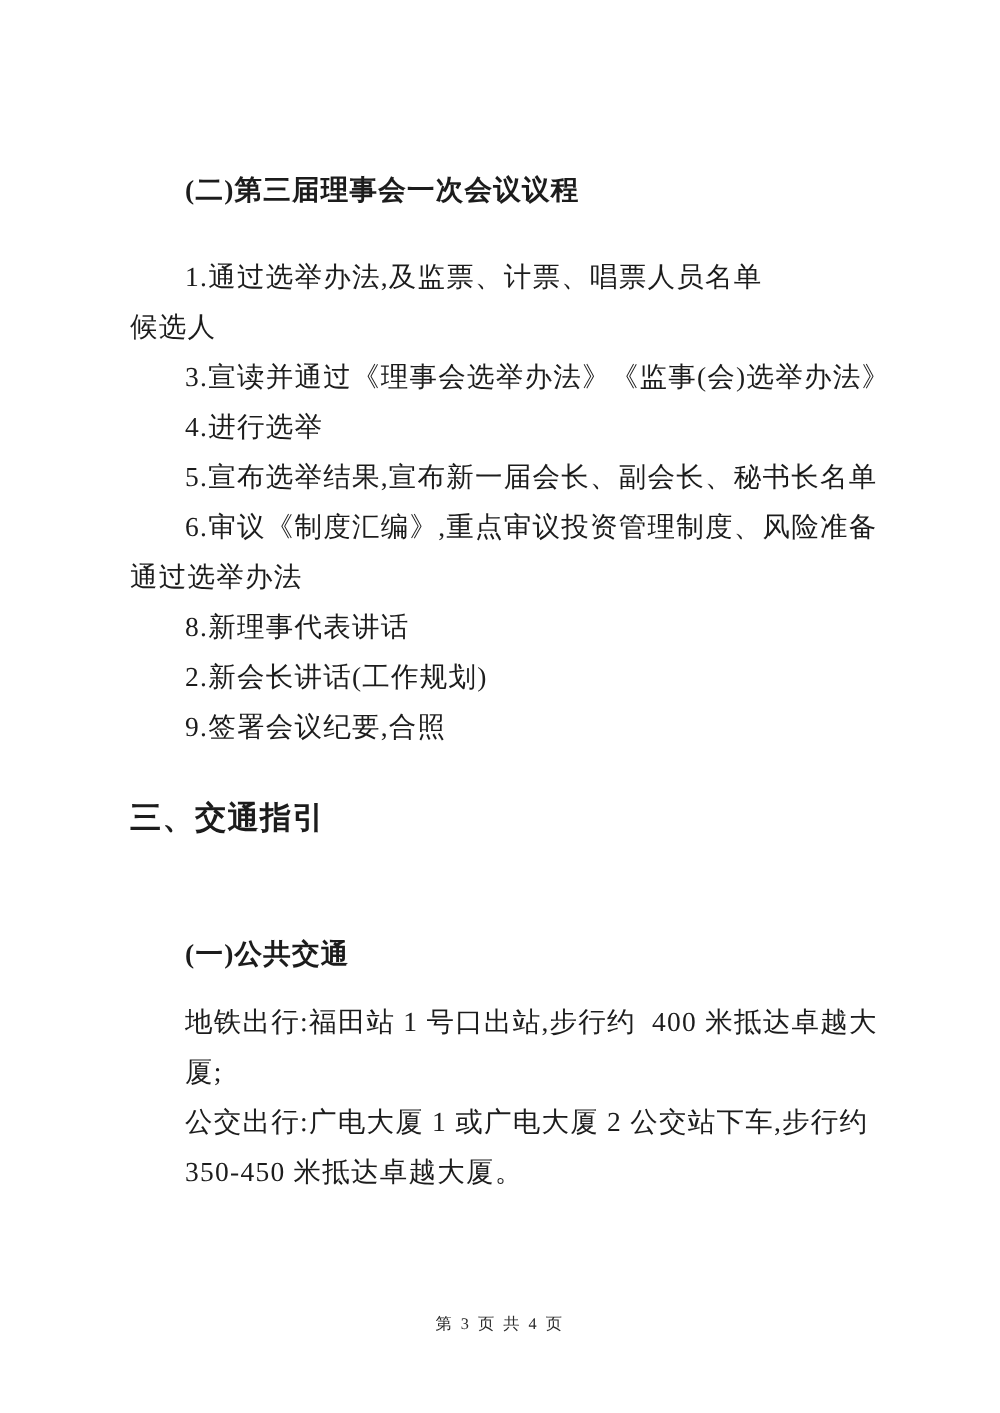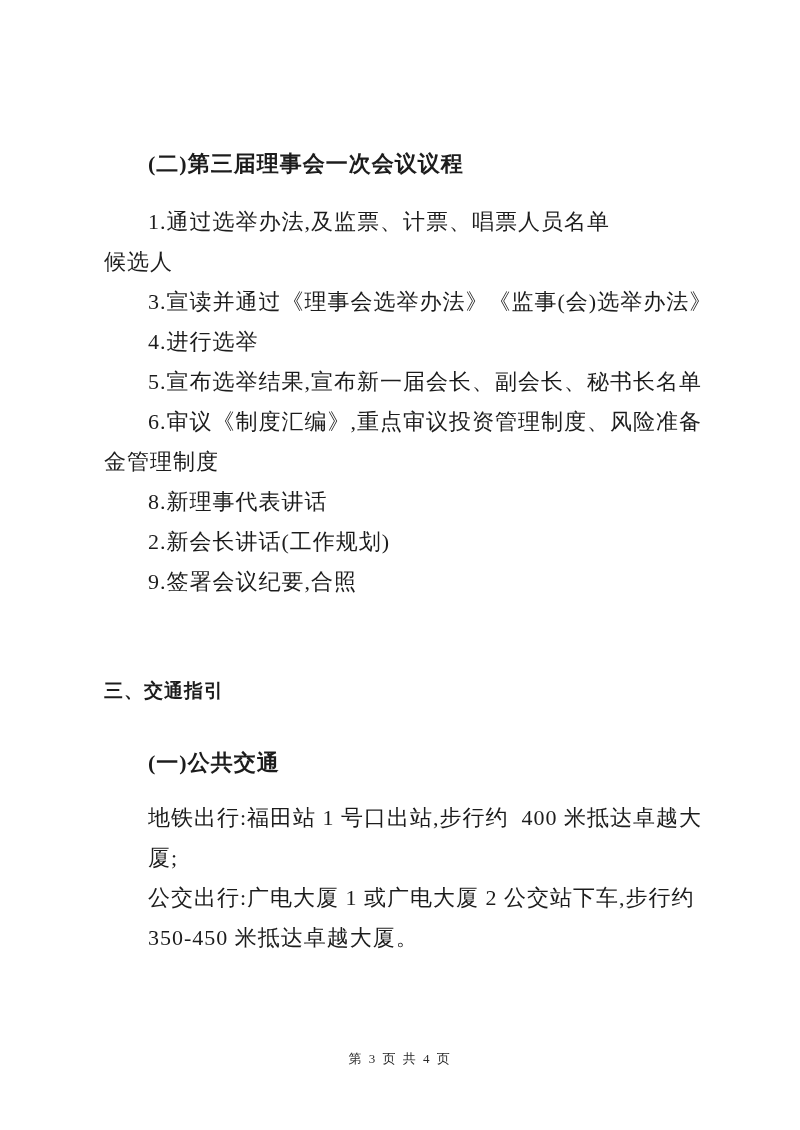--- a/index.html
+++ b/index.html
@@ -19,29 +19,29 @@
   
   .sub-heading {
     position: absolute;
     left: 148px;
     font-size: 22px;
     font-weight: bold;
     line-height: 40px;
     letter-spacing: 1px;
     white-space: pre;
   }
-  .sub-heading.s2 { top: 144px; }
+  .sub-heading.s2 { top: 132px; }
   .sub-heading.s3 { top: 743px; }
   
   .main-heading {
     position: absolute;
     left: 104px;
-    top: 671px;
-    font-family: Liberation Sans, sans-serif;
-    font-size: 19px;
+    top: 635px;
+    font-family: Liberation Serif, serif;
+    font-size: 25px;
     font-weight: bold;
     line-height: 40px;
     letter-spacing: 1px;
     white-space: pre;
   }
   
   .para-block {
     position: absolute;
     left: 104px;
     width: 640px;
@@ -78,21 +78,21 @@
 
   <div class="sub-heading s2">(二)第三届理事会一次会议议程</div>
 
   <div class="para-block agenda">
       <div class="line">1.通过选举办法,及监票、计票、唱票人员名单</div>
       <div class="line cont">候选人</div>
       <div class="line">3.宣读并通过《理事会选举办法》《监事(会)选举办法》</div>
       <div class="line">4.进行选举</div>
       <div class="line">5.宣布选举结果,宣布新一届会长、副会长、秘书长名单</div>
       <div class="line">6.审议《制度汇编》,重点审议投资管理制度、风险准备</div>
-      <div class="line cont">金管理制度</div>
+      <div class="line cont">通过选举办法</div>
       <div class="line">8.新理事代表讲话</div>
       <div class="line">2.新会长讲话(工作规划)</div>
       <div class="line">9.签署会议纪要,合照</div>
     </div>
 
   <div class="main-heading">三、交通指引</div>
 
   <div class="sub-heading s3">(一)公共交通</div>
 
   <div class="para-block transport">

